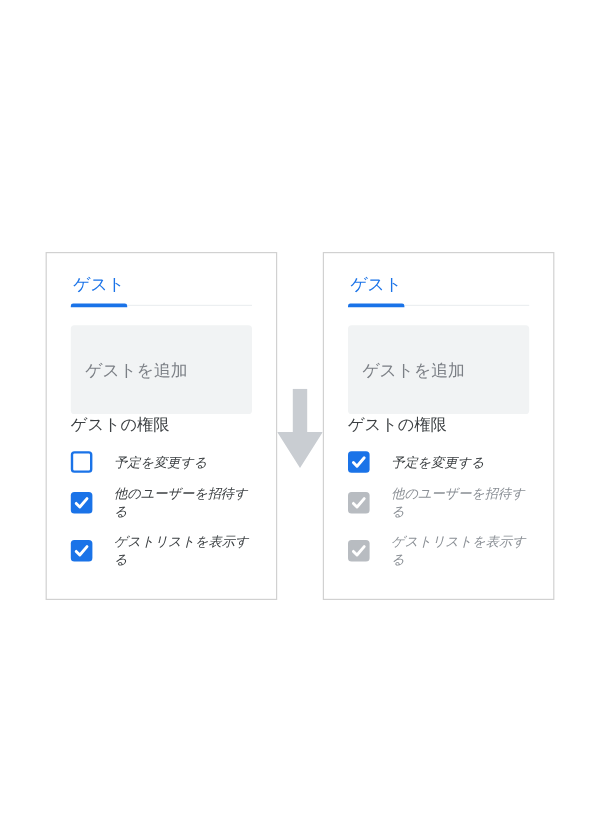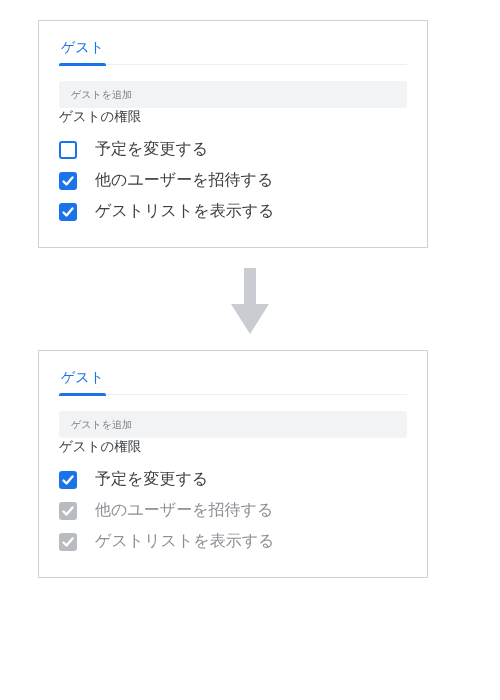--- a/index.html
+++ b/index.html
@@ -11,21 +11,22 @@
     background: #fff;
     color: #3c4043;
   }
   .stage {
     width: 500px;
     height: 700px;
     position: relative;
     box-sizing: border-box;
     padding: 20px 38px 10px 38px;
     display: flex;
-    flex-direction: column;
+    flex-direction: row;
+    align-items: center;
   }
   .panel {
     width: 390px;
     box-sizing: border-box;
     border: 1px solid #d1d1d1;
     background: #fff;
     padding: 16px 20px 20px 20px;
   }
   .tab-row {
     display: flex;
@@ -52,22 +53,22 @@
     height: 3px;
     background: #1a73e8;
     border-radius: 2px 2px 0 0;
   }
   .input {
     width: 100%;
     box-sizing: border-box;
     background: #f1f3f4;
     border: none;
     border-radius: 3px;
-    padding: 8px 12px;
-    font-size: 10px;
+    padding: 29px 12px;
+    font-size: 14px;
     color: #5f6368;
     outline: none;
   }
   .input::placeholder {
     color: #7b7f85;
   }
   .perm-heading {
     font-size: 13.5px;
     color: #3c4043;
     margin-bottom: 8px;
@@ -105,22 +106,23 @@
     height: 14px;
   }
   .checkbox svg path {
     stroke: #fff;
     stroke-width: 2.4;
     fill: none;
     stroke-linecap: round;
     stroke-linejoin: round;
   }
   .perm-label {
-    font-size: 16px;
+    font-size: 11px;
     color: #3c4043;
+    font-style: italic;
   }
   .perm-label.dim {
     color: #8a8f95;
   }
   .arrow-wrap {
     margin: 18px 0 14px 0;
     display: flex;
     align-items: center;
     justify-content: center;
     height: 70px;

